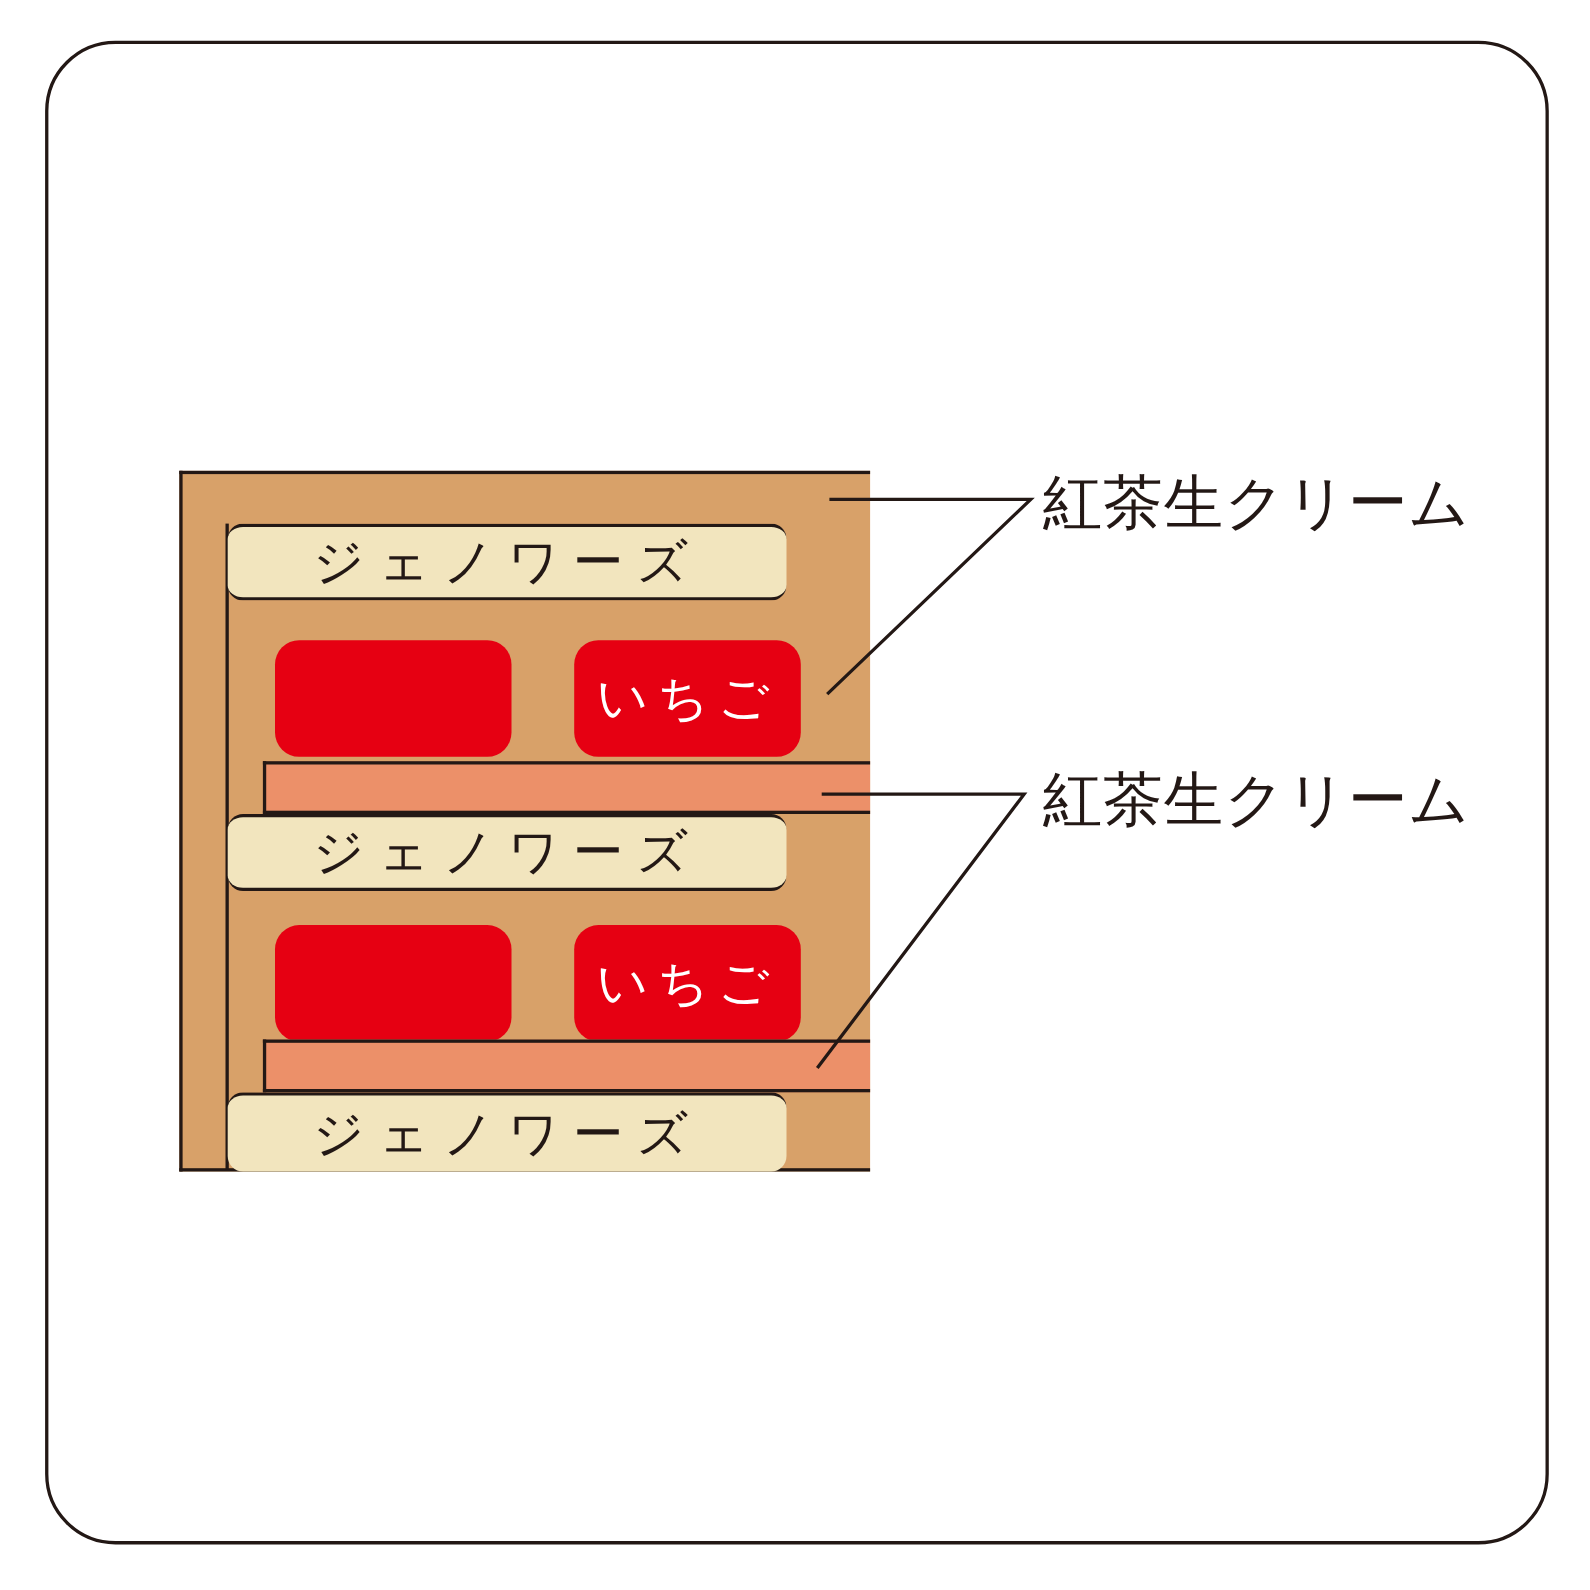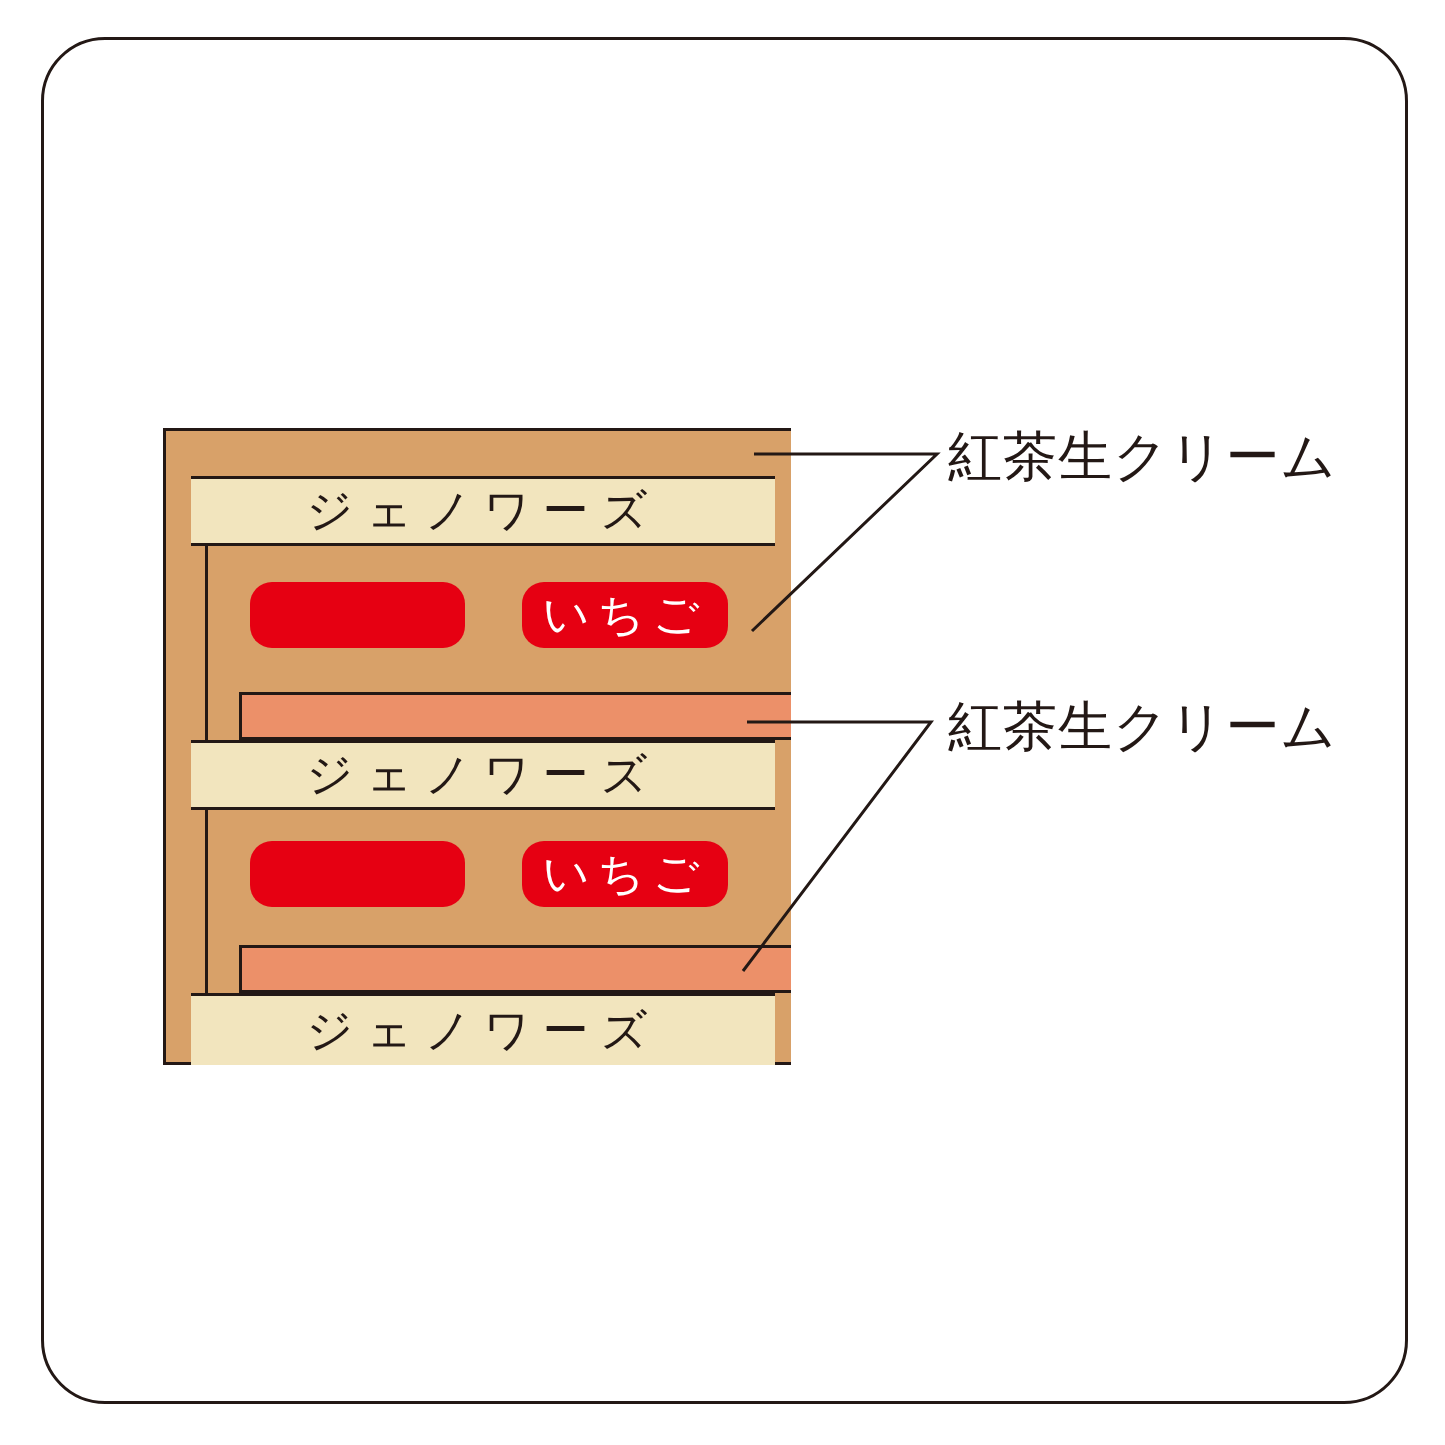--- a/index.html
+++ b/index.html
@@ -49,44 +49,45 @@
     background: var(--outline, #231815);
   }
   .layer {
     position: absolute;
     box-sizing: border-box;
     display: flex;
     align-items: center;
     justify-content: center;
   }
   .genoise {
-    left: 191px;
-    width: 584px;
+    left: 207px;
+    width: 508px;
     background: var(--genoise-cream, #F2E5BE);
     border-top: 3px solid var(--outline, #231815);
     border-bottom: 3px solid var(--outline, #231815);
+    border-radius: 14px;
   }
   .genoise-label {
     font-size: 46px;
     letter-spacing: 12px;
     color: var(--outline, #231815);
     white-space: nowrap;
   }
   .custard {
     left: 239px;
     width: 552px;
     height: 48px;
     background: var(--custard-salmon, #EC9069);
     border-top: 3px solid var(--outline, #231815);
     border-left: 3px solid var(--outline, #231815);
     border-bottom: 3px solid var(--outline, #231815);
   }
   .berry {
     position: absolute;
-    height: 66px;
+    height: 106px;
     background: var(--strawberry-red, #E60012);
     border-radius: 22px;
     display: flex;
     align-items: center;
     justify-content: center;
   }
   .berry-label {
     font-size: 46px;
     letter-spacing: 8px;
     color: #ffffff;

